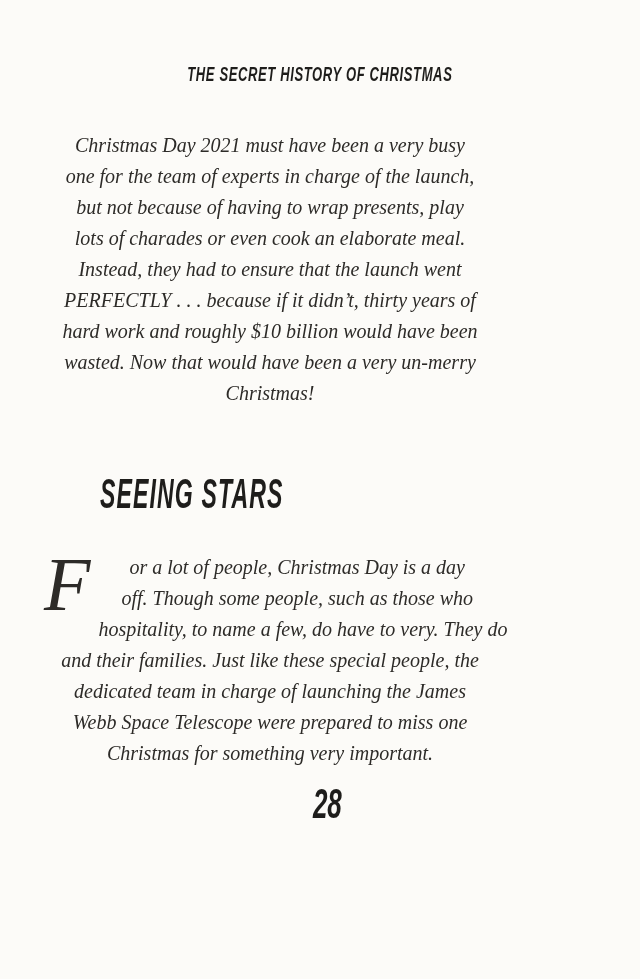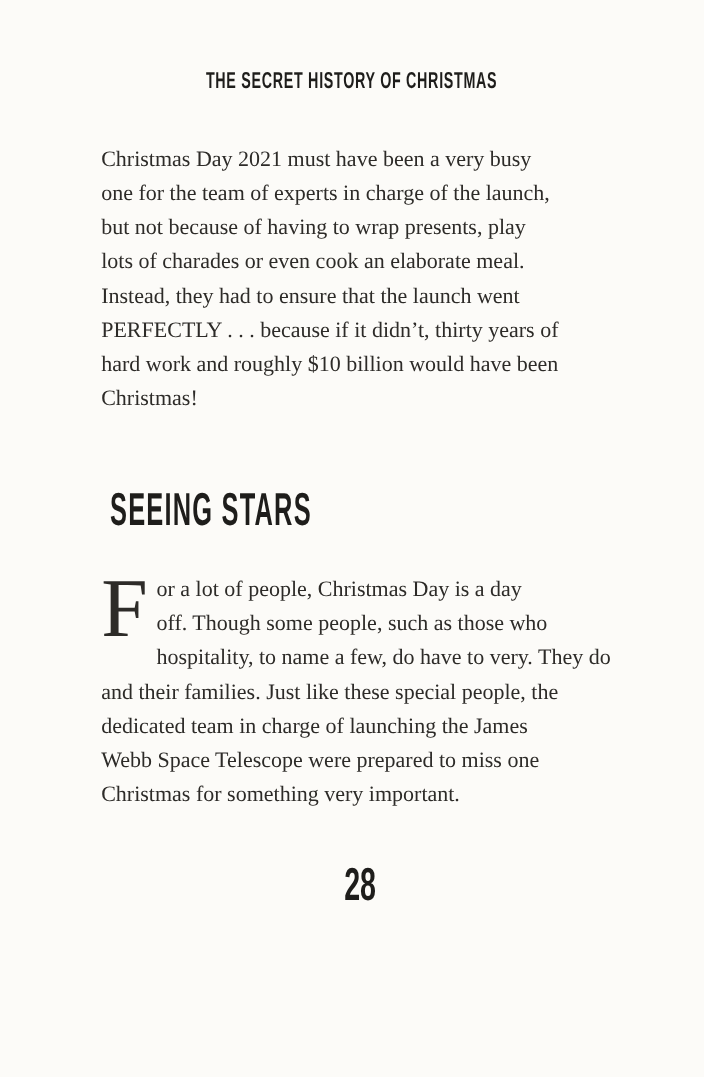--- a/index.html
+++ b/index.html
@@ -11,20 +11,21 @@
   html, body { background: var(--background); }
   .page {
     position: relative;
     width: 640px;
     height: 858px;
     margin: 0 auto;
     background: var(--background);
     overflow: hidden;
     font-family: "Liberation Serif", "DejaVu Serif", serif;
     color: var(--text);
+    font-style: italic;
   }
   
   .running-head {
     padding-top: 62px;
     text-align: center;
   }
   .display {
     display: inline-block;
     font-family: "Liberation Sans", "DejaVu Sans", sans-serif;
     font-weight: 700;
@@ -32,23 +33,24 @@
     white-space: nowrap;
     letter-spacing: 1px;
   }
   .running-head .display {
     font-size: 21px;
     transform: scaleX(0.62);
     transform-origin: center top;
   }
   
   .body-text {
-    margin-left: 92px;
+    margin-left: 44px;
     width: 452px;
     font-size: 20px;
+    text-align: center;
   }
   .para-1 { margin-top: 44px; }
   .line {
     line-height: 31px;
     white-space: nowrap;
   }
   
   .section-heading {
     margin: 64px 0 0 100px;
     line-height: 42px;
@@ -97,20 +99,21 @@
   </div>
 
   <div class="body-text para-1">
       <div class="line">Christmas Day 2021 must have been a very busy</div>
       <div class="line">one for the team of experts in charge of the launch,</div>
       <div class="line">but not because of having to wrap presents, play</div>
       <div class="line">lots of charades or even cook an elaborate meal.</div>
       <div class="line">Instead, they had to ensure that the launch went</div>
       <div class="line">PERFECTLY . . . because if it didn’t, thirty years of</div>
       <div class="line">hard work and roughly $10 billion would have been</div>
+      <div class="line">wasted. Now that would have been a very un-merry</div>
       <div class="line">Christmas!</div>
     </div>
 
   <div class="section-heading">
     <span class="display">SEEING STARS</span>
   </div>
 
   <div class="body-text para-2">
     <span class="dropcap">F</span>
     <div>

